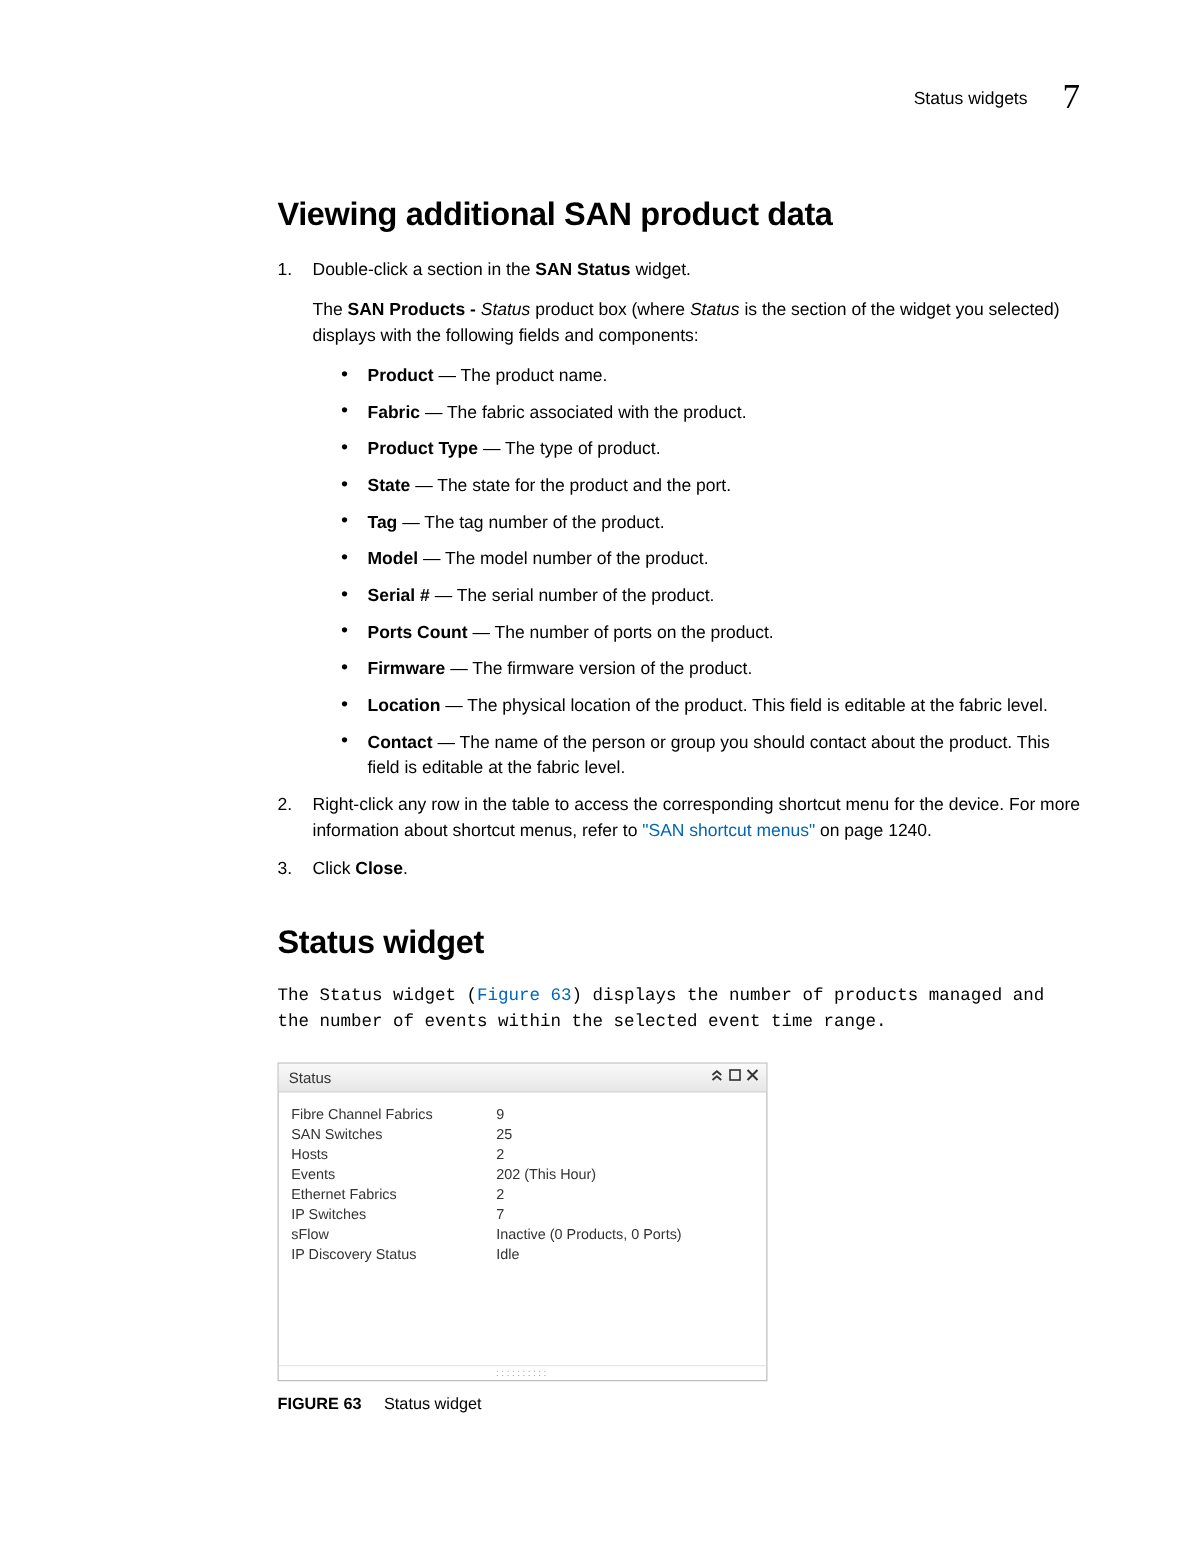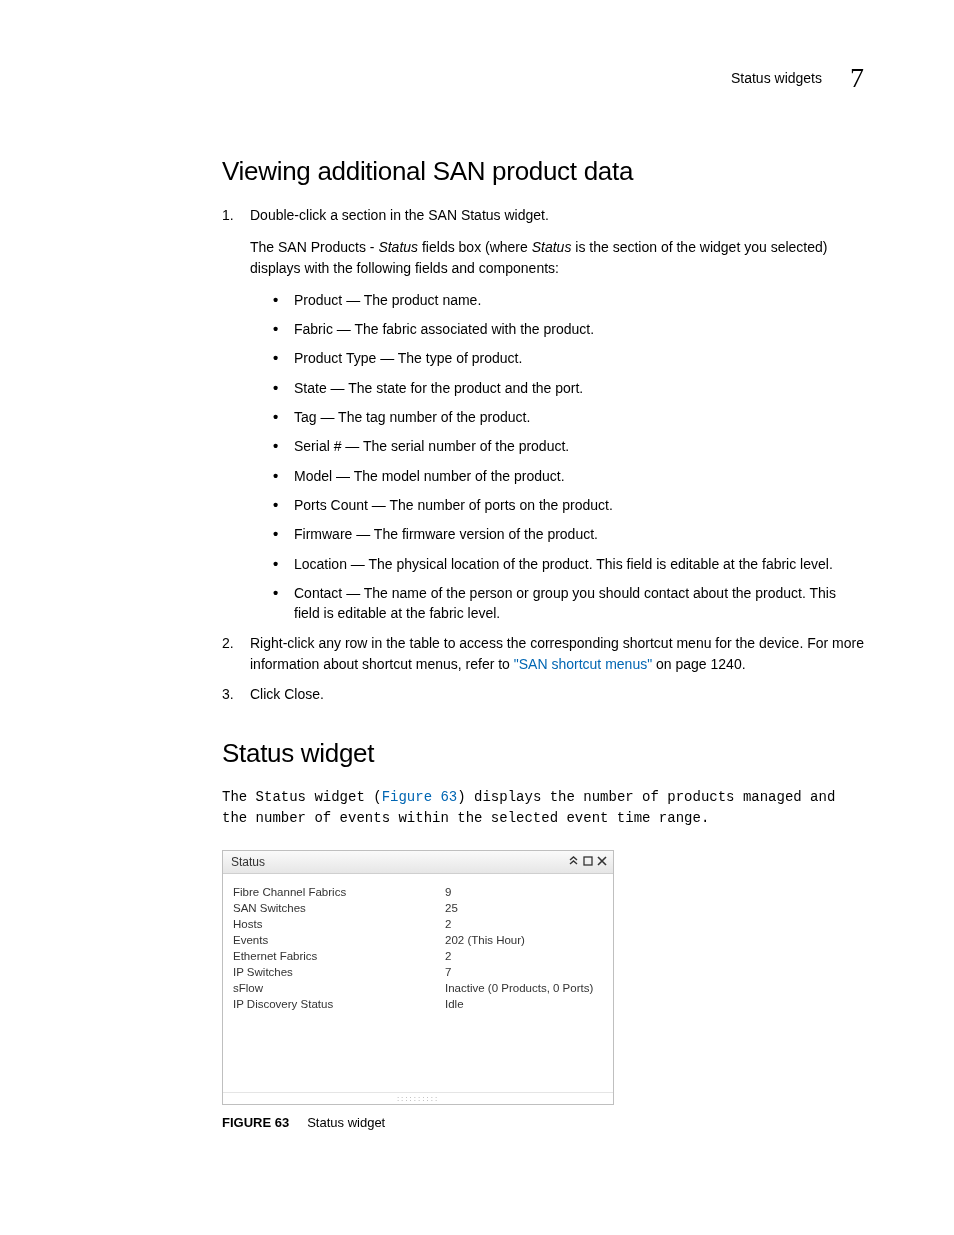--- a/index.html
+++ b/index.html
@@ -23,21 +23,21 @@
     align-items: center;
     gap: 28px;
   }
   .running-head .chapnum {
     font-family: Georgia, 'Times New Roman', serif;
     font-size: 28px;
     font-weight: 400;
   }
   h2.section-title {
     font-family: "Arial Narrow", Arial, sans-serif;
-    font-weight: 400;
+    font-weight: 700;
     font-size: 26px;
     margin-left: 132px;
     margin-bottom: 18px;
     letter-spacing: -0.3px;
   }
   ol.steps {
     list-style: none;
     counter-reset: step;
     margin-left: 132px;
     margin-bottom: 34px;
@@ -75,21 +75,21 @@
     position: relative;
   }
   ul.defs li::before {
     content: "•";
     position: absolute;
     left: 3px;
     top: -1px;
     font-size: 15px;
     font-weight: 700;
   }
-  .b { font-weight: 400; }
+  .b { font-weight: 700; }
   .i { font-style: italic; }
   a.xref { color: #0066b3; text-decoration: none; }
   .intro-para {
     margin-left: 132px;
     font-size: 14px;
     line-height: 1.45;
     margin-bottom: 22px;
     font-family: Liberation Mono, monospace;
   }
   
@@ -121,21 +121,21 @@
   }
   .widget-body {
     padding: 10px 6px 80px 10px;
   }
   .widget-row {
     display: flex;
     font-size: 11.5px;
     color: #333;
     padding: 2px 0;
   }
-  .widget-row .k { width: 212px; }
+  .widget-row .k { width: 164px; }
   .widget-row .v { flex: 1; }
   .widget-resize {
     text-align: center;
     font-size: 8px;
     letter-spacing: 2px;
     color: #999;
     padding: 1px 0;
     border-top: 1px solid #e5e5e5;
   }
   .fig-caption {
@@ -153,30 +153,30 @@
     <span>Status widgets</span>
     <span class="chapnum">7</span>
   </div>
 
   <h2 class="section-title">Viewing additional SAN product data</h2>
 
   <ol class="steps">
     <li>
       <span>Double-click a section in the </span><span class="b">SAN Status</span><span> widget.</span>
       <div class="step-followup">
-        <span>The </span><span class="b">SAN Products - </span><span class="i">Status</span><span> fields box (where </span><span class="i">Status</span><span> is the section of the widget you selected) displays with the following fields and components:</span>
+        <span>The </span><span class="b">SAN Products - </span><span class="i">Status</span><span> product box (where </span><span class="i">Status</span><span> is the section of the widget you selected) displays with the following fields and components:</span>
       </div>
       <ul class="defs">
         <li><span class="b">Product</span><span> — The product name.</span></li>
         <li><span class="b">Fabric</span><span> — The fabric associated with the product.</span></li>
         <li><span class="b">Product Type</span><span> — The type of product.</span></li>
         <li><span class="b">State</span><span> — The state for the product and the port.</span></li>
         <li><span class="b">Tag</span><span> — The tag number of the product.</span></li>
+        <li><span class="b">Model</span><span> — The model number of the product.</span></li>
         <li><span class="b">Serial #</span><span> — The serial number of the product.</span></li>
-        <li><span class="b">Model</span><span> — The model number of the product.</span></li>
         <li><span class="b">Ports Count</span><span> — The number of ports on the product.</span></li>
         <li><span class="b">Firmware</span><span> — The firmware version of the product.</span></li>
         <li><span class="b">Location</span><span> — The physical location of the product. This field is editable at the fabric level.</span></li>
         <li><span class="b">Contact</span><span> — The name of the person or group you should contact about the product. This field is editable at the fabric level.</span></li>
       </ul>
     </li>
     <li>
       <span>Right-click any row in the table to access the corresponding shortcut menu for the device. For more information about shortcut menus, refer to </span><a class="xref" href="#">"SAN shortcut menus"</a><span> on page 1240.</span>
     </li>
     <li>

